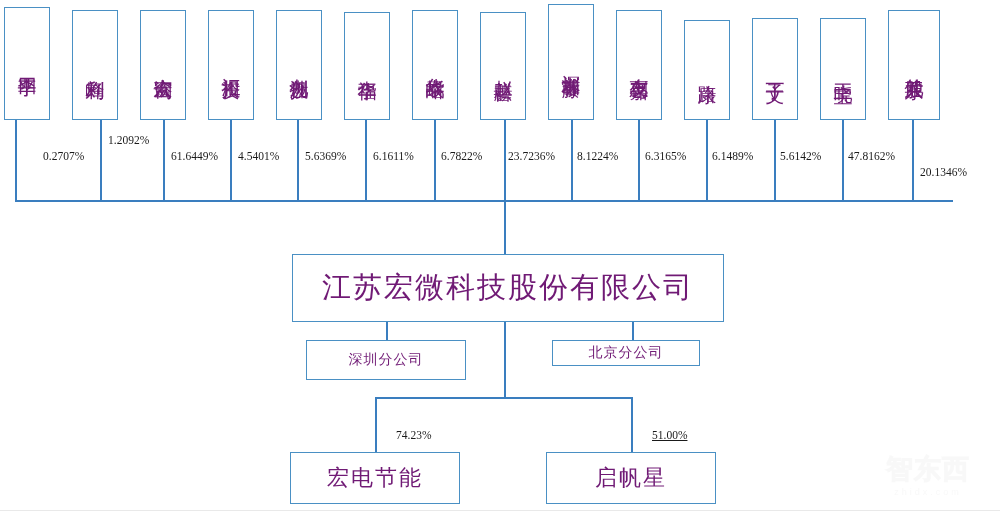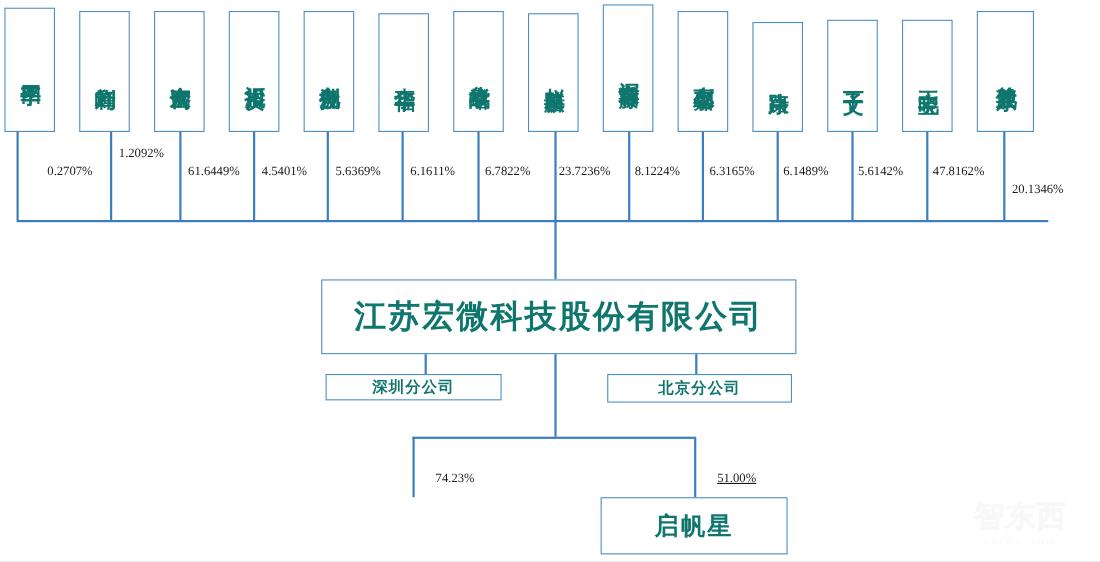--- a/index.html
+++ b/index.html
@@ -17,22 +17,21 @@
   .hline{height:1.6px;}
 
   .box{
     position:absolute;
     border:1.6px solid #4a90c4;
     background:#ffffff;
     box-sizing:border-box;
     display:flex;
     align-items:center;
     justify-content:center;
-    color:#0f766e;
-    font-weight:bold;
+    color:#701a75;
   }
 
   
   .sh-box{
     writing-mode:vertical-rl;
     text-orientation:upright;
     letter-spacing:1px;
     font-size:19px;
     line-height:1.05;
     padding:4px 0;
@@ -119,27 +118,28 @@
     <div class="box sh-box" style="left:820px;top:18px;width:46px;height:102px;">王晓宝</div>
     <div class="line vline" style="left:842px;top:120px;height:80px;"></div>
     <div class="pct" style="left:848px;top:150px;">47.8162%</div>
     <div class="box sh-box" style="left:888px;top:10px;width:52px;height:110px;">其他股东</div>
     <div class="line vline" style="left:912px;top:120px;height:80px;"></div>
     <div class="pct" style="left:920px;top:150px;margin-top:16px;">20.1346%</div>
     <div class="line hline" style="left:15px;top:200px;width:938px;"></div>
     <div class="line vline" style="left:504px;top:200px;height:54px;"></div>
     <div class="box company-box" style="left:292px;top:254px;width:432px;height:68px;">江苏宏微科技股份有限公司</div>
     <div class="line vline" style="left:386px;top:322px;height:18px;"></div>
-    <div class="box branch-box" style="left:296px;top:340px;width:160px;height:24px;">深圳分公司</div>
+    <div class="box branch-box" style="left:306px;top:340px;width:160px;height:40px;">深圳分公司</div>
     <div class="line vline" style="left:632px;top:322px;height:18px;"></div>
-    <div class="box branch-box" style="left:552px;top:340px;width:168px;height:26px;">北京分公司</div>
+    <div class="box branch-box" style="left:552px;top:340px;width:148px;height:26px;">北京分公司</div>
     <div class="line vline" style="left:504px;top:322px;height:75px;"></div>
     <div class="line hline" style="left:375px;top:397px;width:256px;"></div>
     <div class="line vline" style="left:375px;top:397px;height:55px;"></div>
     <div class="sub-pct" style="left:396px;top:429px;">74.23%</div>
+    <div class="box sub-box" style="left:290px;top:452px;width:170px;height:52px;">宏电节能</div>
     <div class="line vline" style="left:631px;top:397px;height:55px;"></div>
     <div class="sub-pct" style="left:652px;top:429px;text-decoration:underline;">51.00%</div>
     <div class="box sub-box" style="left:546px;top:452px;width:170px;height:52px;">启帆星</div>
   </div>
 
 <div class="watermark">
   <div class="wm-logo">智东西</div>
   <div class="wm-sub">zhidx.com</div>
 </div>
 <div class="bottomrule"></div>

